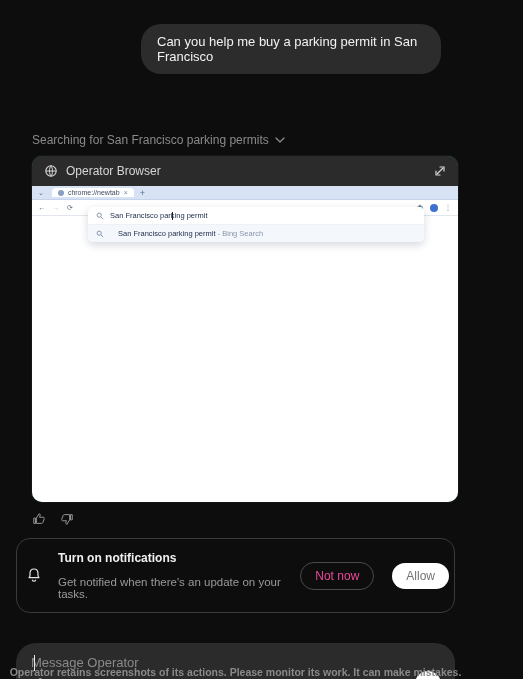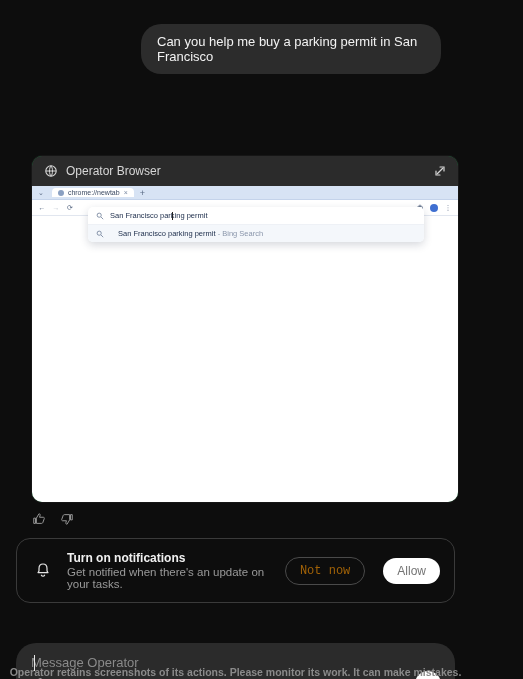--- a/index.html
+++ b/index.html
@@ -94,31 +94,31 @@
 
   .feedback-row {
     position: absolute; top: 512px; left: 32px;
     display: flex; gap: 14px; color: #9a9a9a;
   }
   .thumb { cursor: pointer; display:inline-flex; }
 
   .notif-card {
     position: absolute; top: 538px; left: 16px; right: 16px;
     border: 1px solid #3a3a3a; border-radius: 14px;
-    padding: 12px 14px;
+    padding: 12px 5px;
     display: flex; align-items: center; gap: 12px;
   }
   .bell { width: 24px; height: 24px; display:inline-flex; align-items:center; justify-content:center; }
   .notif-text { flex: 1; }
   .notif-title { color:#f0f0f0; font-size:12px; font-weight:600; }
-  .notif-sub { color:#9a9a9a; font-size:11.5px; margin-top:1px; }
+  .notif-sub { color:#9a9a9a; font-size:11.5px; margin-top:11px; }
   .pill-btn {
     border-radius: 16px; padding: 6px 14px; font-size:12px; border:none; cursor:pointer;
   }
-  .pill-ghost { background: transparent; color:#a16207; border:1px solid #4a4a4a;font-family:Liberation Mono, monospace; }
+  .pill-ghost { background: transparent; color:#ec4899; border:1px solid #4a4a4a; }
   .pill-solid { background:#ffffff; color:#737373; margin-left:6px; }
 
   .composer {
     position: absolute; top: 596px; left: 16px; right: 16px;
     background: #2b2b2b; border-radius: 20px; padding: 10px 14px 10px 14px;
     height: 64px;
     display: flex; flex-direction: column; justify-content: center; margin-top: 47px;
   }
   .composer-input {
     background: transparent; border: 1px solid transparent; outline: none;
@@ -147,20 +147,28 @@
 </head>
 <body>
 
 <div class="stage">
 
   <div class="user-bubble">
     <span>Can you help me buy a parking permit in San Francisco</span>
   </div>
 
 
+  <div class="searching-row">
+    <span>Searching for San Francisco parking permits</span>
+    <span class="chevron">
+      <svg width="10" height="10" viewBox="0 0 10 10">
+          <path d="M1 3 L5 7 L9 3" fill="none" stroke="#8a8a8a" stroke-width="1.3" stroke-linecap="round" stroke-linejoin="round"></path>
+        </svg>
+    </span>
+  </div>
 
   <div class="browser-card">
     <div class="browser-header">
       <span class="globe-icon">
         <svg width="14" height="14" viewBox="0 0 14 14">
             <circle cx="7" cy="7" r="5.2" fill="none" stroke="#d7d7d7" stroke-width="1.1"></circle>
             <path d="M1.8 7 H12.2 M7 1.8 C9 4 9 10 7 12.2 M7 1.8 C5 4 5 10 7 12.2" fill="none" stroke="#d7d7d7" stroke-width="1"></path>
           </svg>
       </span>
       <span>Operator Browser</span>

